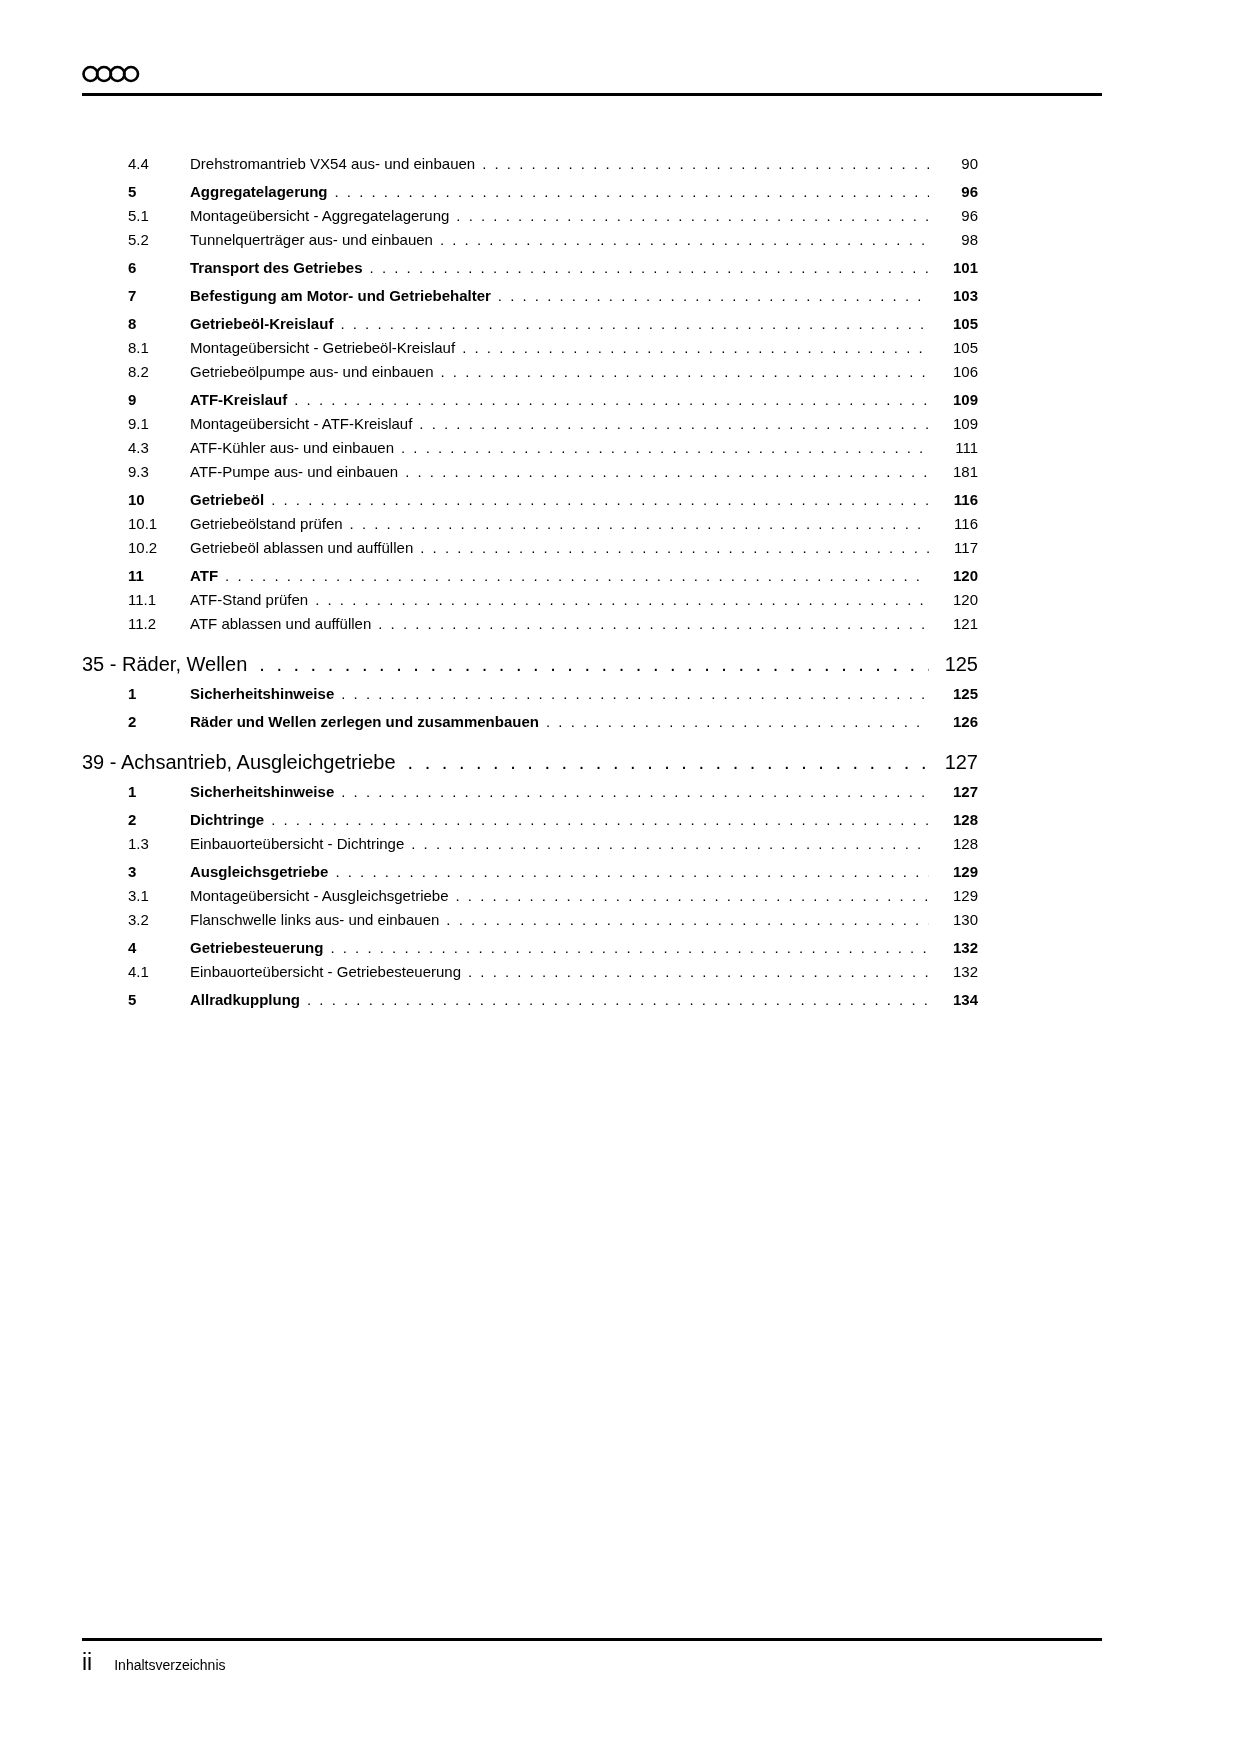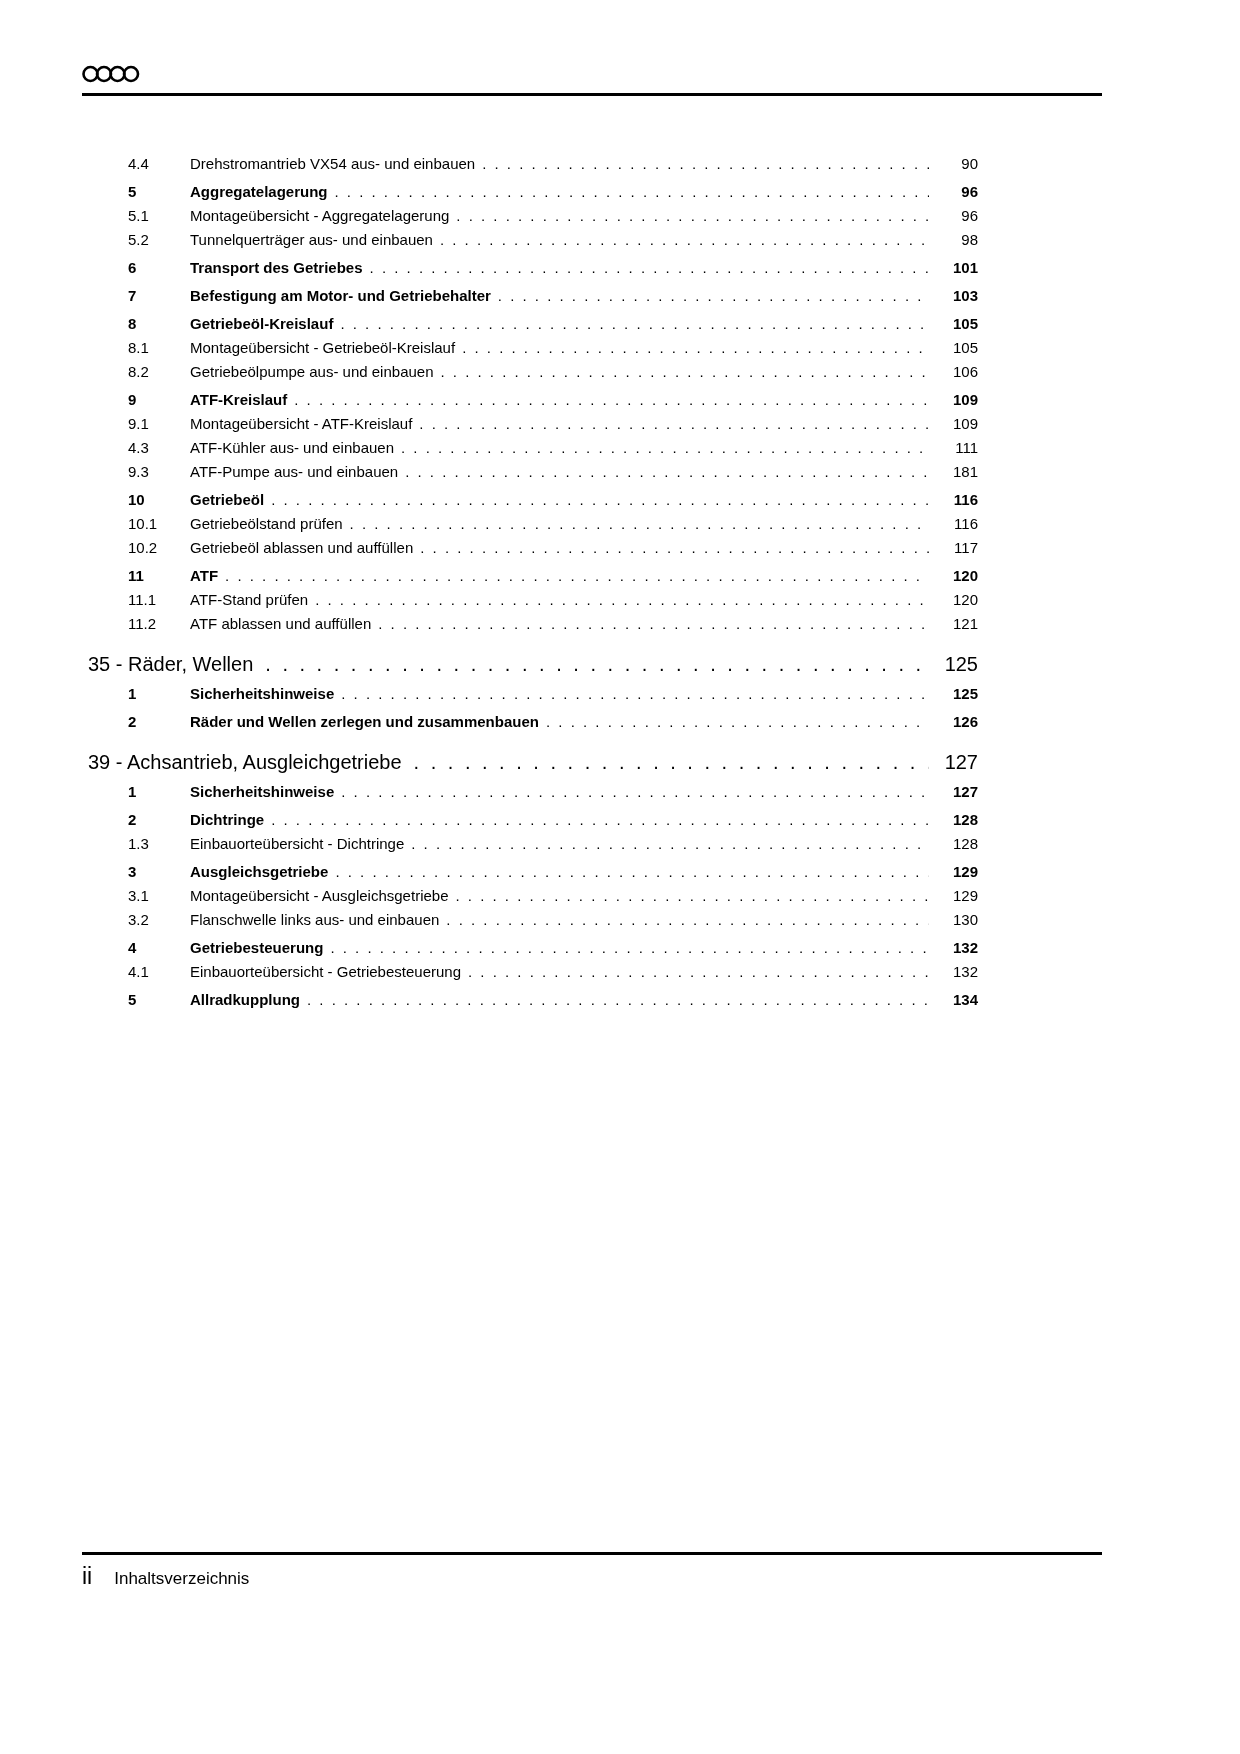--- a/index.html
+++ b/index.html
@@ -31,42 +31,41 @@
     line-height: 24px;
   }
   .row.sub  { padding-left: 46px; }
   .row.main { padding-left: 46px; font-weight: bold; margin-top: 4px; }
   .row.chapter {
     padding-left: 0;
     font-size: 20px;
     line-height: 26px;
     margin-top: 15px;
     margin-bottom: 5px;
-    margin-left: 6px;
   }
   .num   { flex: none; width: 62px; }
   .title { flex: none; white-space: nowrap; text-align: center; }
   .dots {
     flex: 1 1 auto;
     overflow: hidden;
     white-space: nowrap;
     margin: 0 7px;
     font-weight: normal;
     letter-spacing: 2px;
     color: #000;
   }
   .row.chapter .dots { letter-spacing: 3px; margin-left: 12px; }
   .pagecol { flex: none; min-width: 42px; text-align: right; }
 
   
-  .footer { position: absolute; left: 82px; top: 1552px; width: 1020px; }
+  .footer { position: absolute; left: 82px; top: 1638px; width: 1020px; }
   .footer-rule { height: 3px; background: #000; }
   .footer-line { margin-top: 8px; display: flex; align-items: baseline; }
   .footer-page { font-size: 23px; line-height: 26px; }
-  .footer-label { font-size: 17px; margin-left: 22px; }
+  .footer-label { font-size: 14px; margin-left: 22px; }
 </style>
 </head>
 <body>
 
 <div class="page">
 
   <div class="header">
     <div class="header-flex">
       <span class="audi-logo">
         <svg width="58" height="22" viewBox="0 0 58 22" aria-hidden="true">

